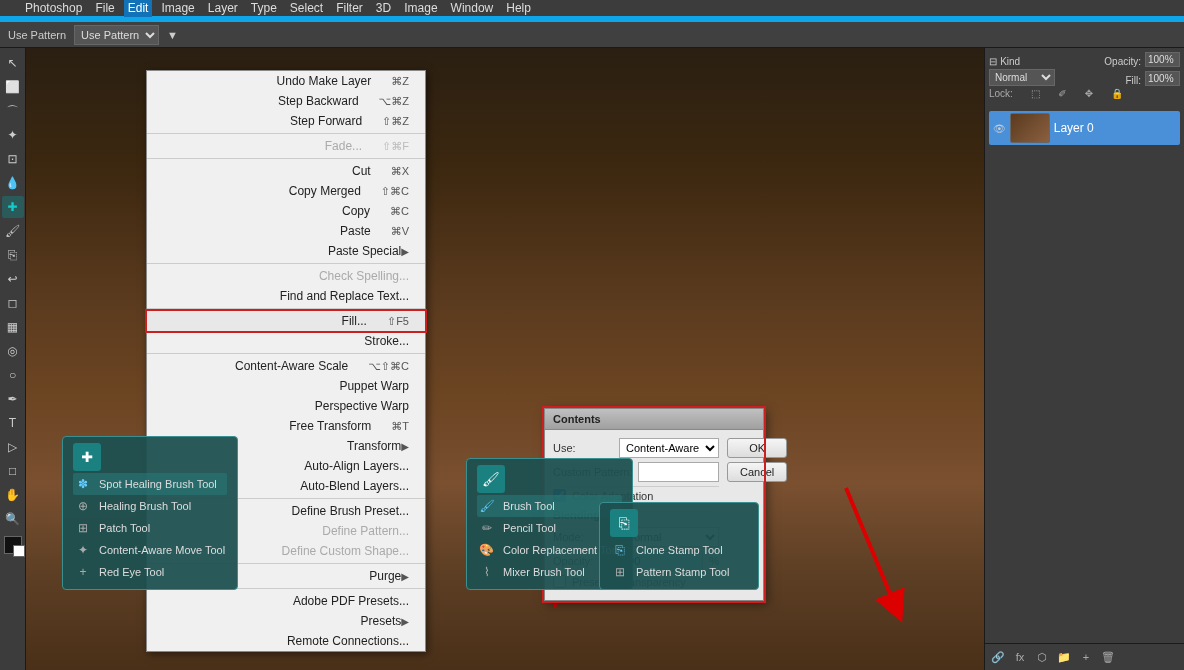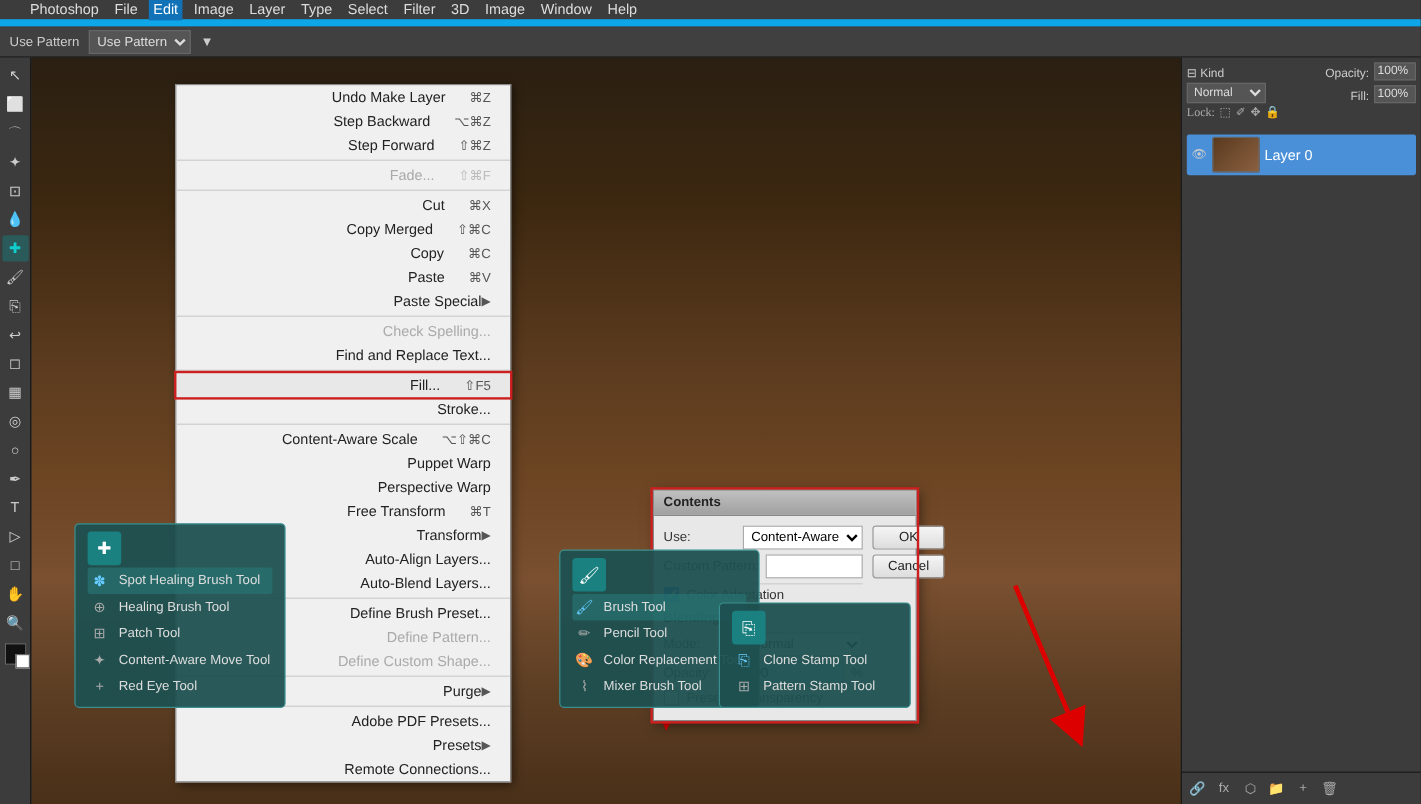--- a/index.html
+++ b/index.html
@@ -163,24 +163,23 @@
       background: #555;
       color: #ddd;
       border: 1px solid #666;
       font-size: 10px;
       width: 40px;
       padding: 1px 2px;
     }
     .lock-row {
       display: flex;
       align-items: center;
-      gap: 4px;
+      gap: 18px;
       font-size: 10px;
       color: #aaa;
-      font-family: Liberation Serif, serif;
     }
     .layer-thumb {
       width: 40px;
       height: 30px;
       background: linear-gradient(135deg, #5a3a1e, #8b6040);
       border: 1px solid #666;
       border-radius: 2px;
     }
     .layer-item {
       display: flex;

